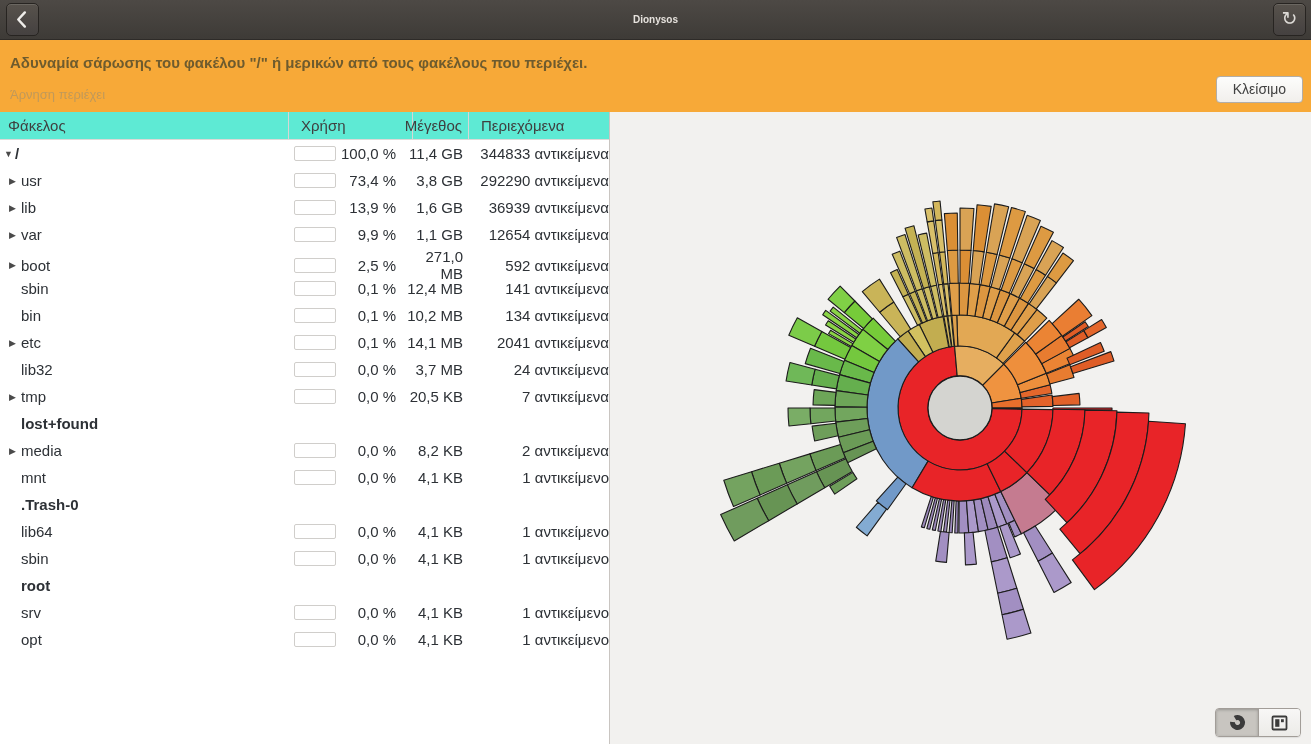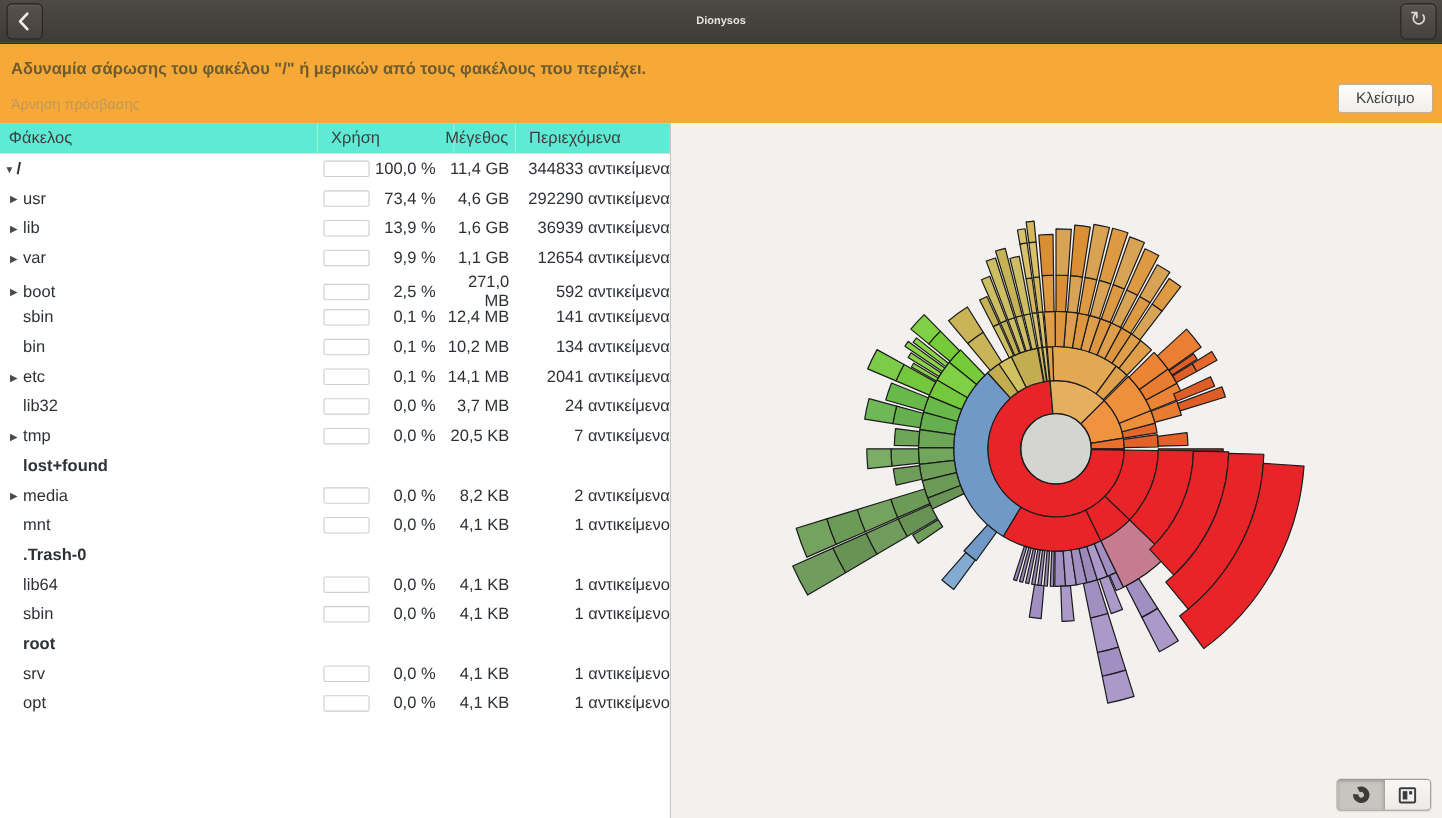--- a/index.html
+++ b/index.html
@@ -83,21 +83,21 @@
     </svg>
   </button>
   <div class="title">Dionysos</div>
   <button class="tb-btn refresh">
     <span class="refresh-glyph">↻</span>
   </button>
 </div>
 
 <div class="infobar">
   <div class="ib-title">Αδυναμία σάρωσης του φακέλου "/" ή μερικών από τους φακέλους που περιέχει.</div>
-  <div class="ib-sub">Άρνηση πρόσβασης</div>
+  <div class="ib-sub">Άρνηση περιέχει</div>
   <button class="ib-close">Κλείσιμο</button>
 </div>
 
 <div class="main">
 
   <div class="left-pane">
     <div class="thead">
       <div class="hc first">Φάκελος</div>
       <div class="hc">Χρήση</div>
       <div class="hc right">Μέγεθος</div>
@@ -112,21 +112,21 @@
           </div>
           <div class="sizecell">11,4 GB</div>
           <div class="itemscell">344833 αντικείμενα</div>
         </div>
         <div class="row">
           <div class="namecell"><span class="exp">▶</span>usr</div>
           <div class="usagecell">
             <div class="pbar"></div>
             <span class="pct">73,4 %</span>
           </div>
-          <div class="sizecell">4,6 GB</div>
+          <div class="sizecell">3,8 GB</div>
           <div class="itemscell">292290 αντικείμενα</div>
         </div>
         <div class="row">
           <div class="namecell"><span class="exp">▶</span>lib</div>
           <div class="usagecell">
             <div class="pbar"></div>
             <span class="pct">13,9 %</span>
           </div>
           <div class="sizecell">1,6 GB</div>
           <div class="itemscell">36939 αντικείμενα</div>

